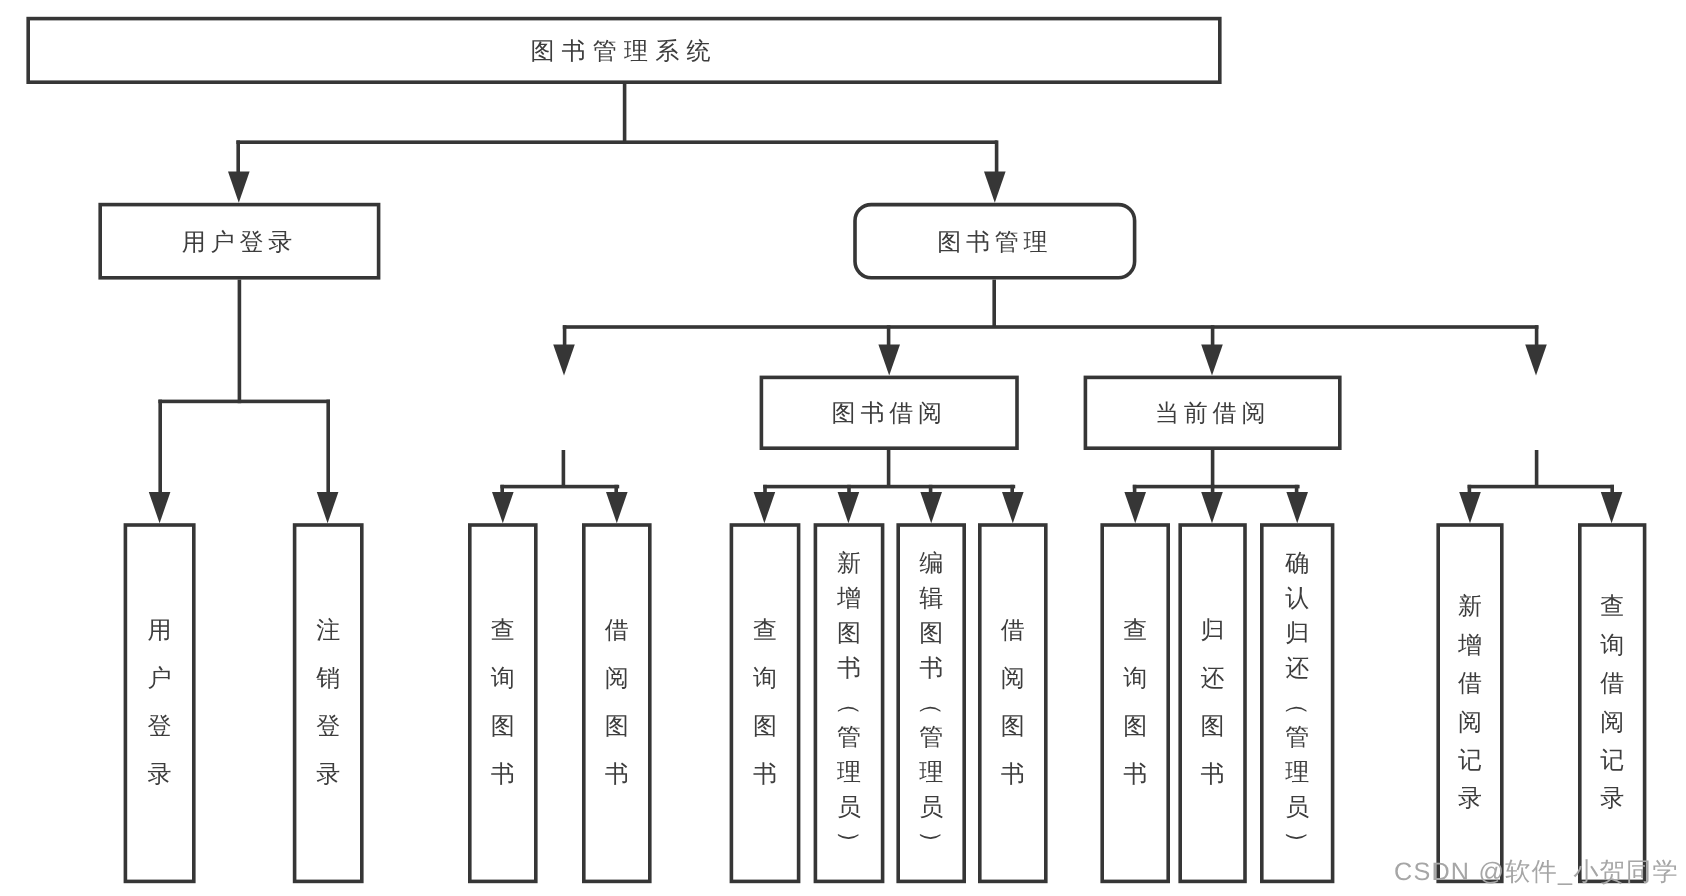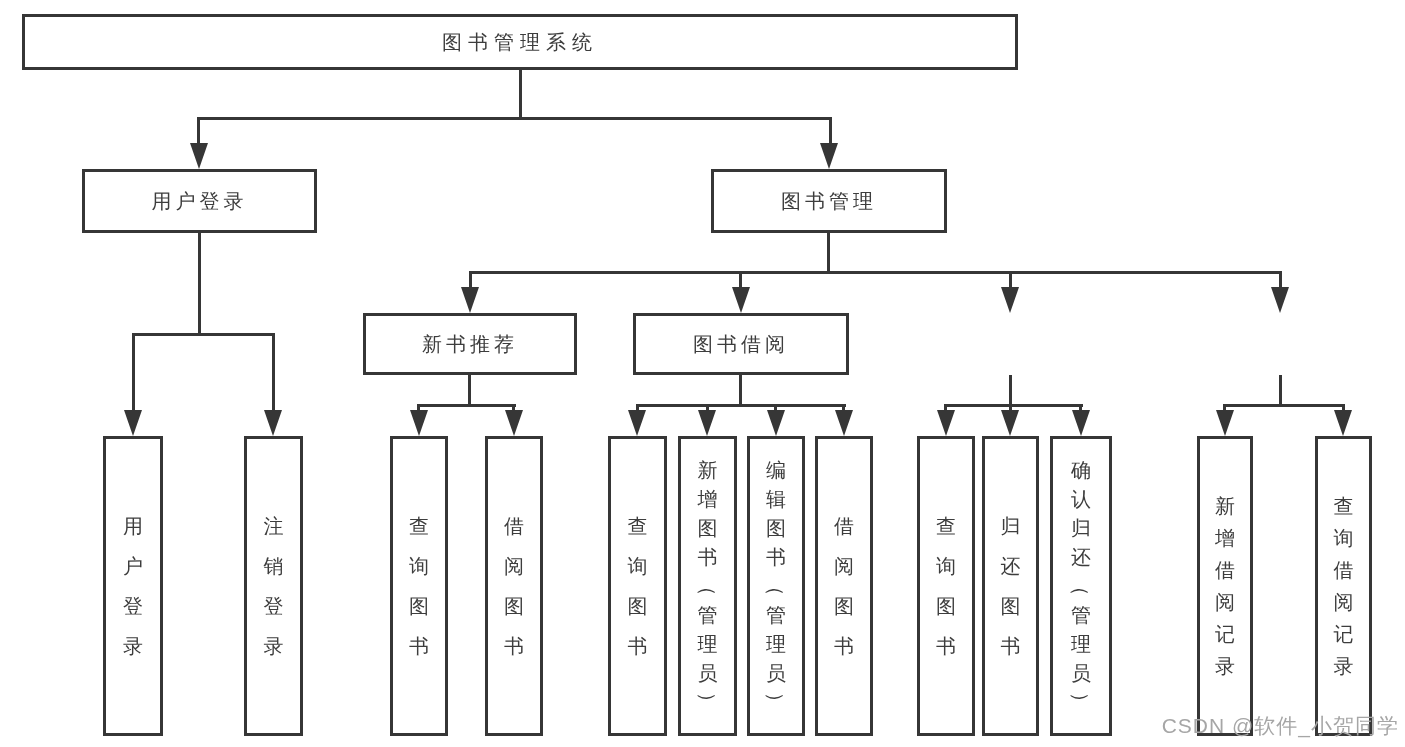--- a/index.html
+++ b/index.html
@@ -39,21 +39,21 @@
   <div class="vline" style="left:519px;top:70px;height:49px;"></div>
   <div class="hline" style="left:197px;top:117px;width:634px;"></div>
   <div class="vline" style="left:197px;top:117px;height:32px;"></div>
   <div class="arrow" style="left:190px;top:143px;"></div>
   <div class="vline" style="left:829px;top:117px;height:32px;"></div>
   <div class="arrow" style="left:820px;top:143px;"></div>
 
   <div class="box hbox" style="left:82px;top:169px;width:235px;height:64px;font-family:Liberation Mono, monospace;">
     <span>用户登录</span>
   </div>
-  <div class="box hbox" style="left:711px;top:169px;width:236px;height:64px;">
+  <div class="box hbox" style="left:711px;top:169px;width:236px;height:64px;border-radius:15px;">
     <span>图书管理</span>
   </div>
 
   <div class="vline" style="left:198px;top:233px;height:103px;"></div>
   <div class="hline" style="left:132px;top:333px;width:143px;"></div>
   <div class="vline" style="left:132px;top:333px;height:80px;"></div>
   <div class="arrow" style="left:124px;top:410px;"></div>
   <div class="vline" style="left:272px;top:333px;height:80px;"></div>
   <div class="arrow" style="left:264px;top:410px;"></div>
 
@@ -61,25 +61,25 @@
   <div class="hline" style="left:469px;top:271px;width:813px;"></div>
   <div class="vline" style="left:469px;top:271px;height:22px;"></div>
   <div class="arrow" style="left:461px;top:287px;"></div>
   <div class="vline" style="left:739px;top:271px;height:22px;"></div>
   <div class="arrow" style="left:732px;top:287px;"></div>
   <div class="vline" style="left:1009px;top:271px;height:22px;"></div>
   <div class="arrow" style="left:1001px;top:287px;"></div>
   <div class="vline" style="left:1279px;top:271px;height:22px;"></div>
   <div class="arrow" style="left:1271px;top:287px;"></div>
 
-  <div class="box hbox" style="left:363px;top:313px;width:214px;height:62px;">
-    <span>新书推荐</span>
-  </div>
   <div class="box hbox" style="left:633px;top:313px;width:216px;height:62px;text-align:right;">
     <span>图书借阅</span>
+  </div>
+  <div class="box hbox" style="left:903px;top:313px;width:215px;height:62px;">
+    <span>当前借阅</span>
   </div>
 
   <div class="vline" style="left:468px;top:375px;height:31px;"></div>
   <div class="hline" style="left:417px;top:404px;width:99px;"></div>
   <div class="vline" style="left:417px;top:404px;height:10px;"></div>
   <div class="arrow" style="left:410px;top:410px;"></div>
   <div class="vline" style="left:512px;top:404px;height:10px;"></div>
   <div class="arrow" style="left:505px;top:410px;"></div>
 
   <div class="vline" style="left:739px;top:375px;height:31px;"></div>

